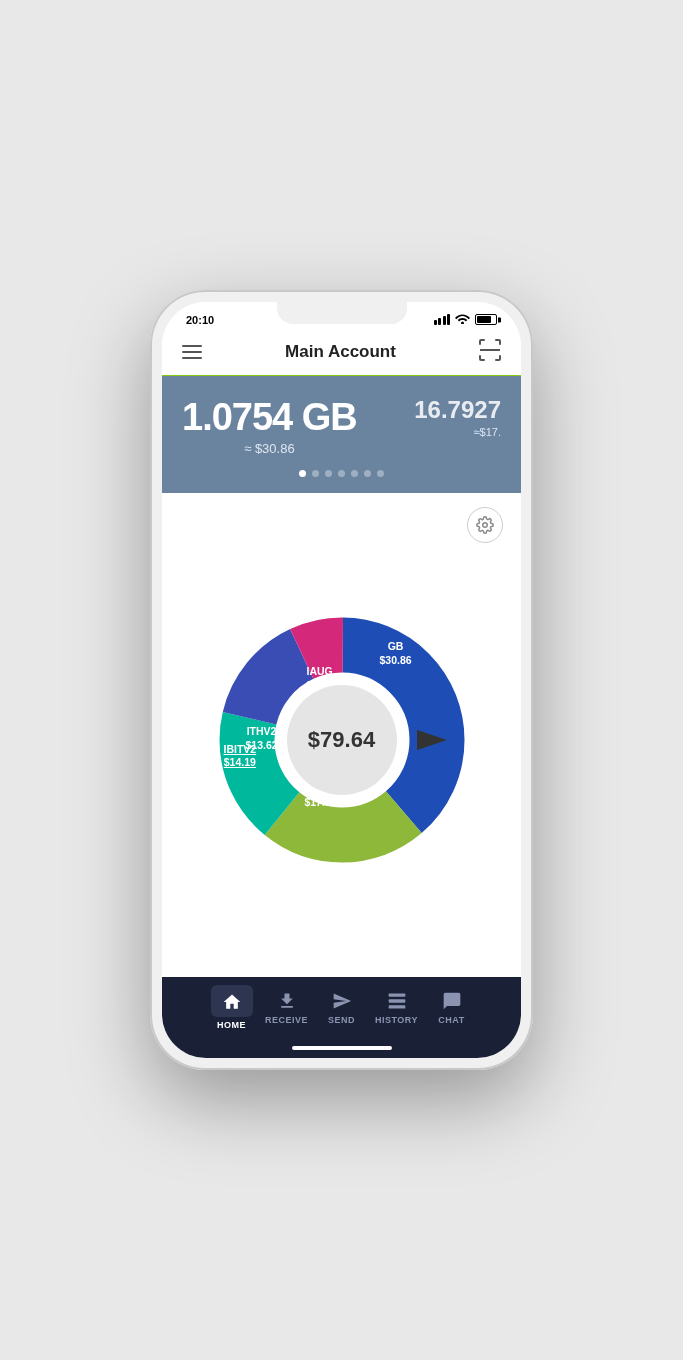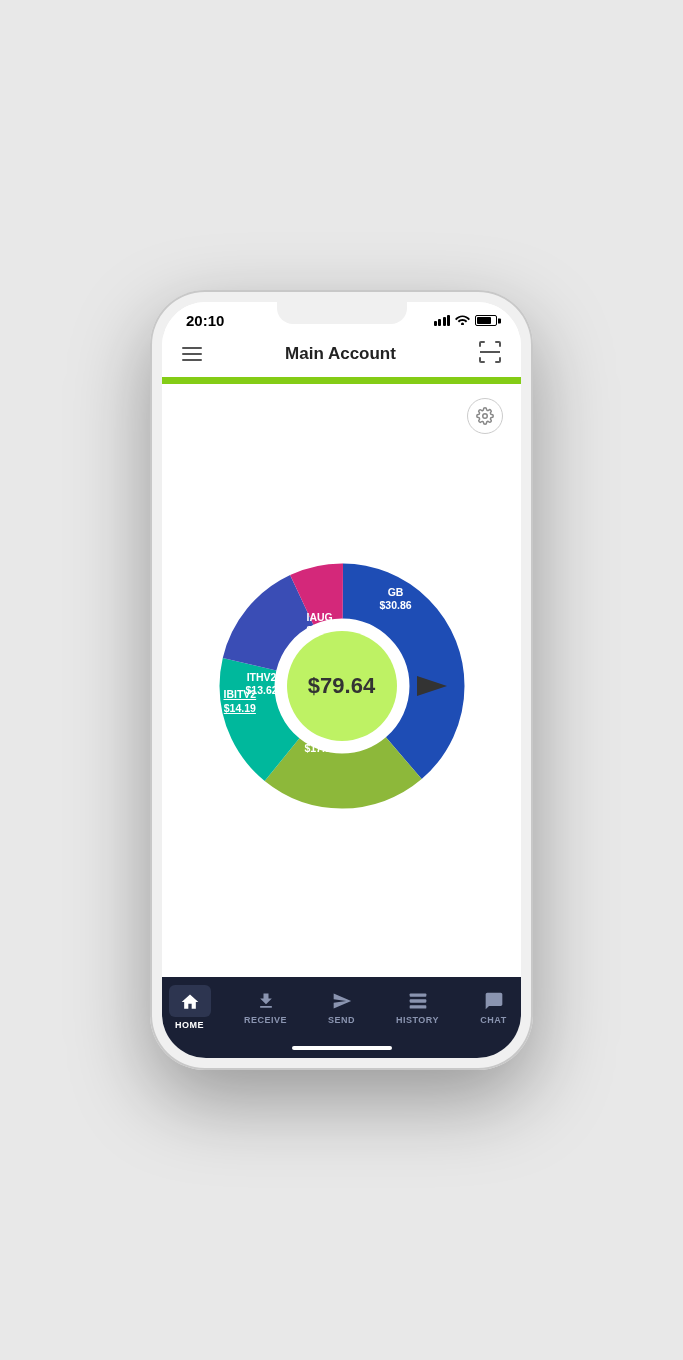--- a/index.html
+++ b/index.html
@@ -33,21 +33,21 @@
     .status-bar {
       background: #fff;
       display: flex;
       justify-content: space-between;
       align-items: center;
       padding: 10px 24px 4px;
       flex-shrink: 0;
     }
     .status-time {
       font-weight: 700;
-      font-size: 15px;
+      font-size: 11px;
       color: #000;
     }
     .status-icons {
       display: flex;
       align-items: center;
       gap: 5px;
     }
     .signal-bars {
       display: flex;
       align-items: flex-end;
@@ -102,21 +102,21 @@
       z-index: 10;
     }
     
     .app-header {
       background: #fff;
       display: flex;
       justify-content: space-between;
       align-items: center;
       padding: 8px 20px 10px;
       flex-shrink: 0;
-      border-bottom: 7px solid #84cc16;
+      border-bottom: 1px solid #84cc16;
     }
     .menu-icon {
       display: flex;
       flex-direction: column;
       gap: 4px;
       cursor: pointer;
     }
     .menu-icon span {
       width: 20px;
       height: 2px;
@@ -230,21 +230,21 @@
       width: 260px;
       height: 260px;
     }
     .donut-center {
       position: absolute;
       top: 50%;
       left: 50%;
       transform: translate(-50%, -50%);
       width: 110px;
       height: 110px;
-      background: #bef264;
+      background: #e5e5e5;
       border-radius: 50%;
       display: flex;
       align-items: center;
       justify-content: center;
       z-index: 2;
     }
     .donut-center-text {
       font-size: 22px;
       font-weight: 700;
       color: #333;
@@ -256,21 +256,21 @@
       font-weight: 600;
       color: #fff;
       text-align: center;
       line-height: 1.3;
       pointer-events: none;
     }
     
     .bottom-nav {
       background: #1a2035;
       display: flex;
-      justify-content: space-between;
+      justify-content: center;
       align-items: center;
       padding: 8px 0 12px;
       flex-shrink: 0;
     }
     .nav-item {
       display: flex;
       flex-direction: column;
       align-items: center;
       gap: 3px;
       cursor: pointer;
@@ -353,20 +353,41 @@
         <svg width="22" height="22" viewBox="0 0 22 22" fill="none">
           <path d="M1 5V2a1 1 0 011-1h3" stroke="#555" stroke-width="2" stroke-linecap="round"></path>
           <path d="M21 5V2a1 1 0 00-1-1h-3" stroke="#555" stroke-width="2" stroke-linecap="round"></path>
           <path d="M1 17v3a1 1 0 001 1h3" stroke="#555" stroke-width="2" stroke-linecap="round"></path>
           <path d="M21 17v3a1 1 0 01-1 1h-3" stroke="#555" stroke-width="2" stroke-linecap="round"></path>
           <line x1="1" y1="11" x2="21" y2="11" stroke="#555" stroke-width="2"></line>
         </svg>
       </div>
     </div>
 
+    <div class="banner">
+      <div class="banner-main">
+        <div class="banner-primary">
+          <div class="banner-amount">1.0754 GB</div>
+          <div class="banner-usd">≈ $30.86</div>
+        </div>
+        <div class="banner-secondary">
+          <div class="banner-secondary-amount">16.7927</div>
+          <div class="banner-secondary-usd">≈$17.</div>
+        </div>
+      </div>
+      <div class="banner-dots">
+        <div class="dot active"></div>
+        <div class="dot"></div>
+        <div class="dot"></div>
+        <div class="dot"></div>
+        <div class="dot"></div>
+        <div class="dot"></div>
+        <div class="dot"></div>
+      </div>
+    </div>
 
     <div class="main-content">
       <div class="settings-btn">
         <svg class="gear-svg" viewBox="0 0 24 24" fill="none" stroke="#888" stroke-width="2">
           <circle cx="12" cy="12" r="3"></circle>
           <path d="M19.4 15a1.65 1.65 0 00.33 1.82l.06.06a2 2 0 010 2.83 2 2 0 01-2.83 0l-.06-.06a1.65 1.65 0 00-1.82-.33 1.65 1.65 0 00-1 1.51V21a2 2 0 01-4 0v-.09A1.65 1.65 0 009 19.4a1.65 1.65 0 00-1.82.33l-.06.06a2 2 0 01-2.83-2.83l.06-.06A1.65 1.65 0 004.68 15a1.65 1.65 0 00-1.51-1H3a2 2 0 010-4h.09A1.65 1.65 0 004.6 9a1.65 1.65 0 00-.33-1.82l-.06-.06a2 2 0 012.83-2.83l.06.06A1.65 1.65 0 009 4.68a1.65 1.65 0 001-1.51V3a2 2 0 014 0v.09a1.65 1.65 0 001 1.51 1.65 1.65 0 001.82-.33l.06-.06a2 2 0 012.83 2.83l-.06.06A1.65 1.65 0 0019.4 9a1.65 1.65 0 001.51 1H21a2 2 0 010 4h-.09a1.65 1.65 0 00-1.51 1z"></path>
         </svg>
       </div>
 
       <div class="chart-container">

